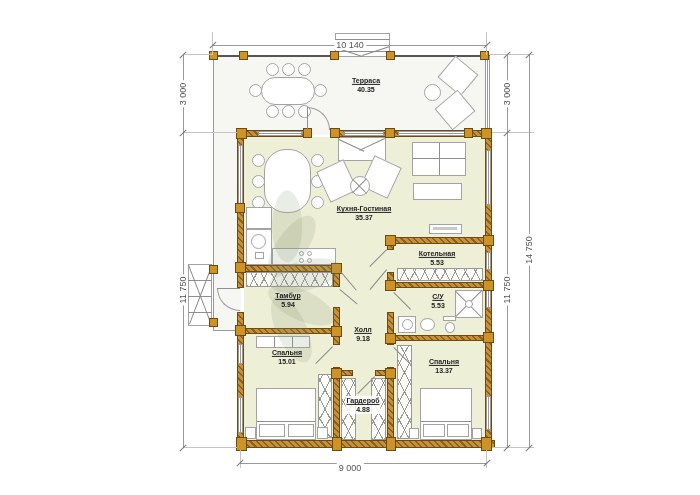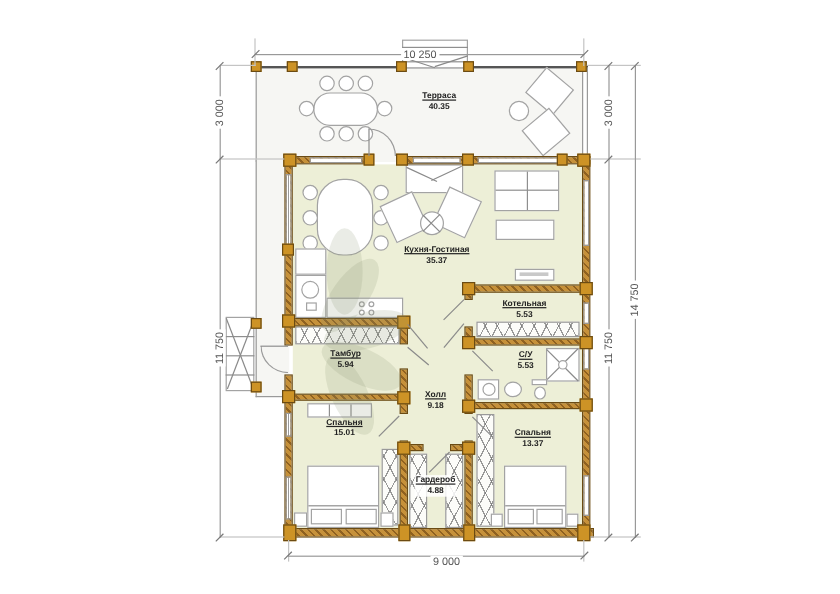--- a/index.html
+++ b/index.html
@@ -260,21 +260,21 @@
   <div class="abs room-label" style="left:444px;top:366px;">
     <div class="nm">Спальня</div>
     <div>13.37</div>
   </div>
 
   <div class="abs ext" style="left:212px;top:32px;width:1px;height:23px;"></div>
   <div class="abs ext" style="left:486px;top:32px;width:1px;height:23px;"></div>
   <div class="abs dimline" style="left:213px;top:45px;width:274px;height:1px;"></div>
   <div class="abs tick" style="left:213px;top:45px;"></div>
   <div class="abs tick" style="left:487px;top:45px;"></div>
-  <div class="abs dim-label" style="left:350px;top:45px;">10 250</div>
+  <div class="abs dim-label" style="left:350px;top:45px;">10 140</div>
 
   <div class="abs ext" style="left:183px;top:54px;width:30px;height:1px;"></div>
   <div class="abs ext" style="left:183px;top:132px;width:54px;height:1px;"></div>
   <div class="abs ext" style="left:183px;top:447px;width:54px;height:1px;"></div>
   <div class="abs dimline" style="left:183px;top:55px;width:1px;height:393px;"></div>
   <div class="abs tick" style="left:183px;top:55px;"></div>
   <div class="abs tick" style="left:183px;top:133px;"></div>
   <div class="abs tick" style="left:183px;top:448px;"></div>
   <div class="abs dim-label vert" style="left:183px;top:94px;">3 000</div>
   <div class="abs dim-label vert" style="left:183px;top:290px;">11 750</div>
@@ -291,15 +291,15 @@
   <div class="abs dimline" style="left:529px;top:55px;width:1px;height:393px;"></div>
   <div class="abs tick" style="left:529px;top:55px;"></div>
   <div class="abs tick" style="left:529px;top:448px;"></div>
   <div class="abs dim-label vert" style="left:529px;top:250px;">14 750</div>
 
   <div class="abs ext" style="left:240px;top:450px;width:1px;height:18px;"></div>
   <div class="abs ext" style="left:486px;top:450px;width:1px;height:18px;"></div>
   <div class="abs dimline" style="left:240px;top:463px;width:247px;height:1px;"></div>
   <div class="abs tick" style="left:240px;top:463px;"></div>
   <div class="abs tick" style="left:487px;top:463px;"></div>
-  <div class="abs dim-label" style="left:372px;top:468px;">9 000</div>
+  <div class="abs dim-label" style="left:350px;top:468px;">9 000</div>
 
 </div>
 
 </body></html>

